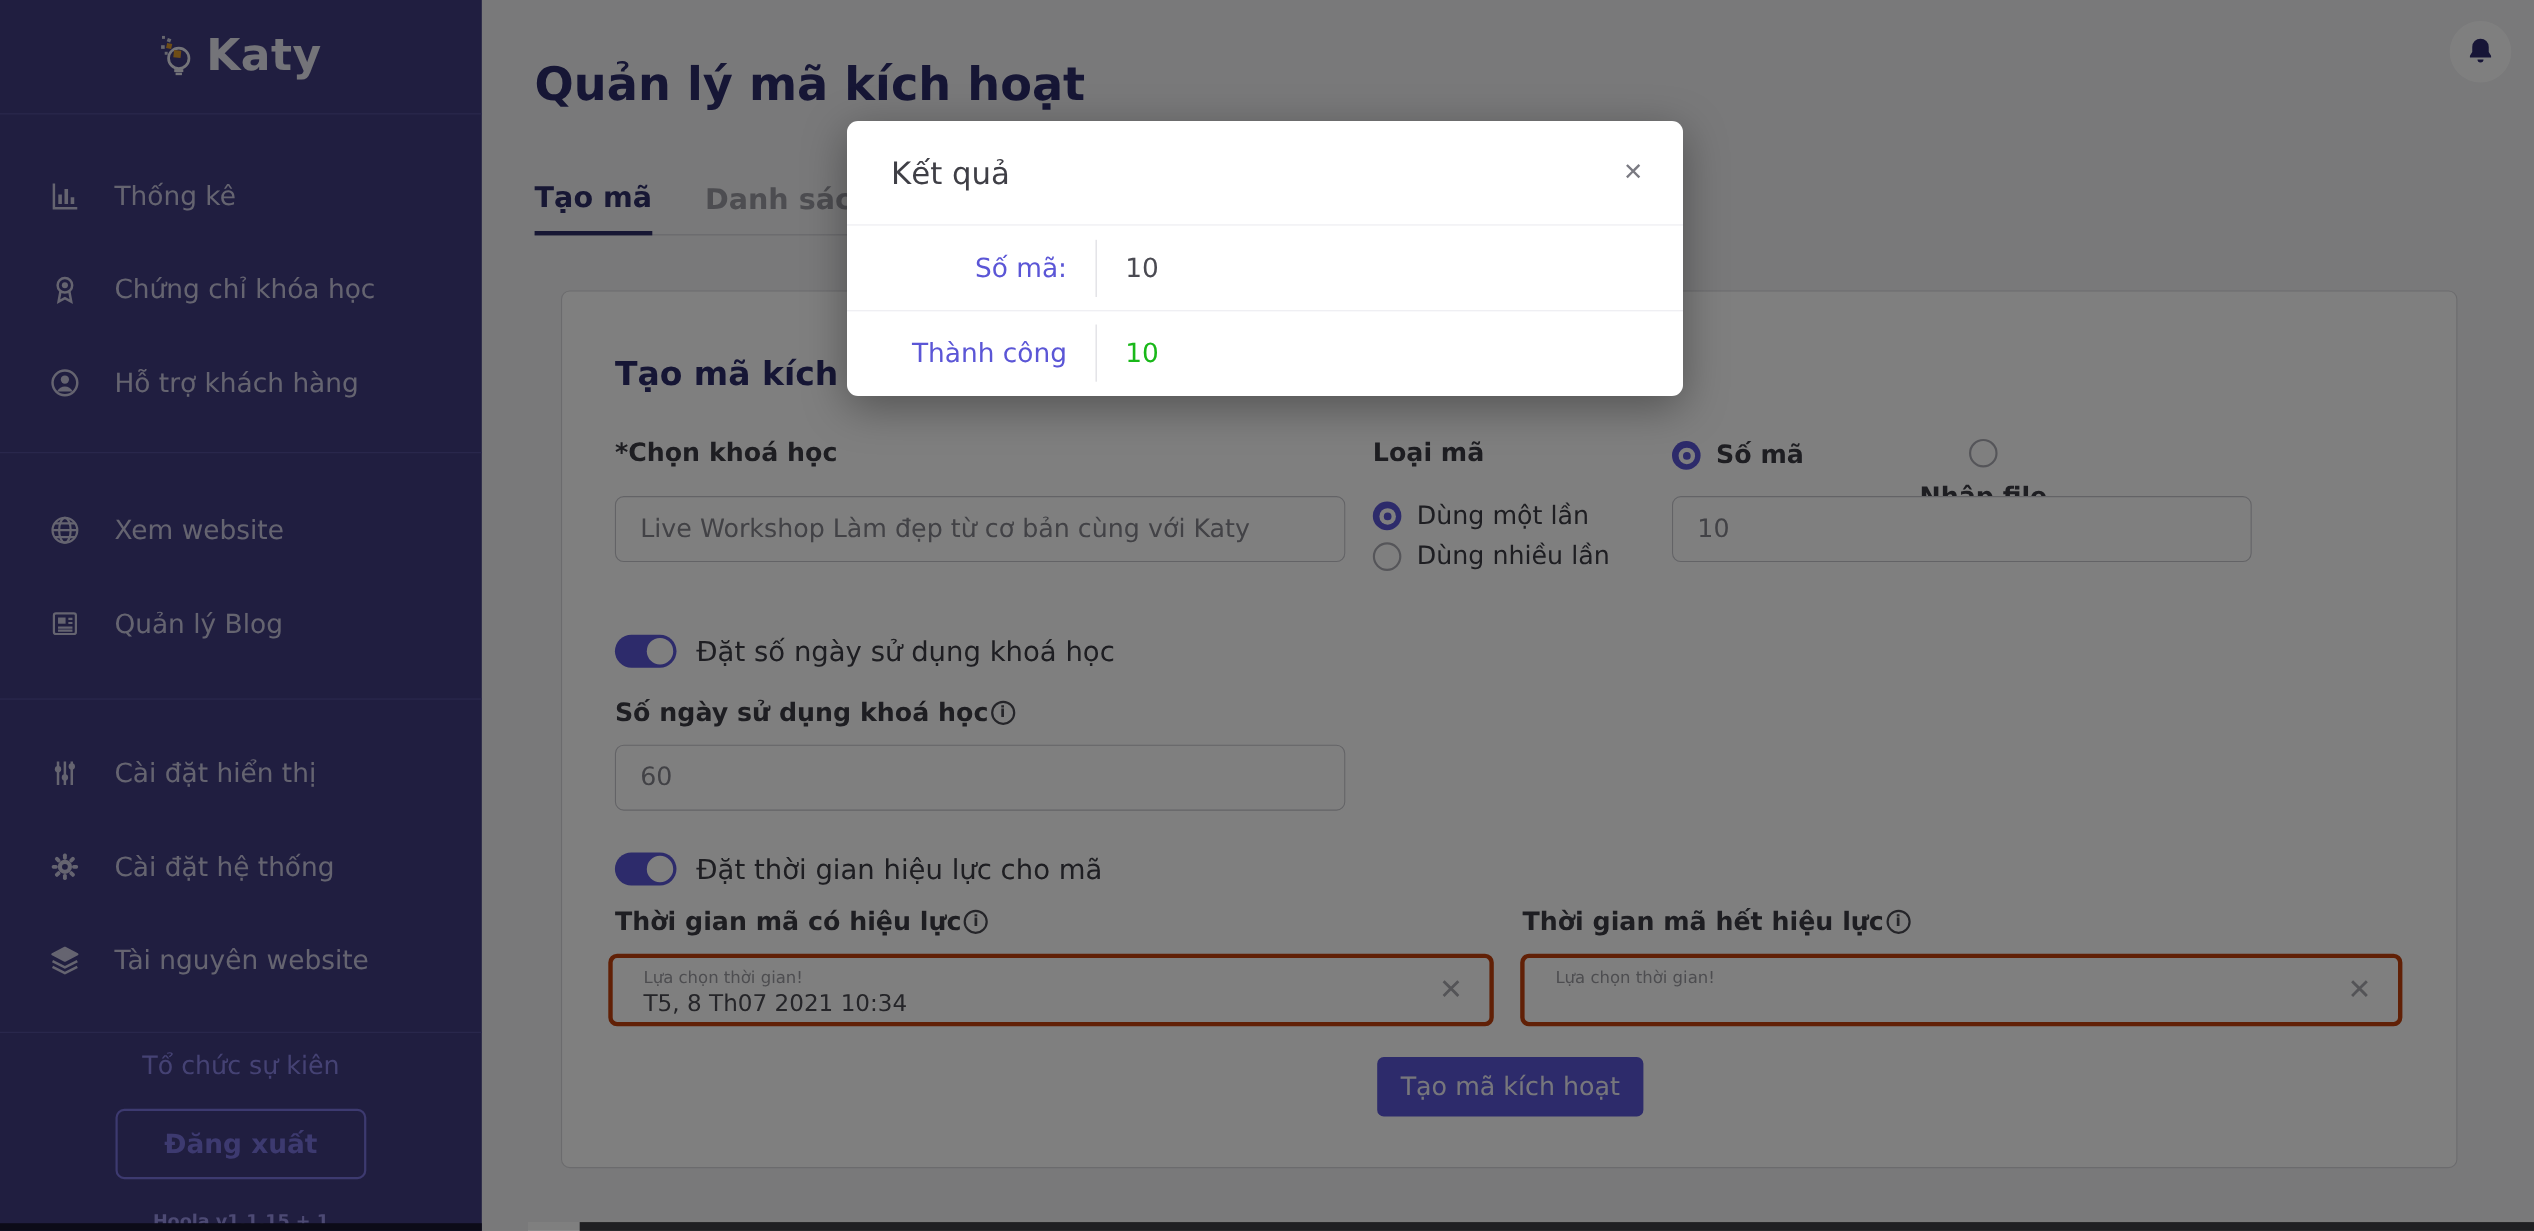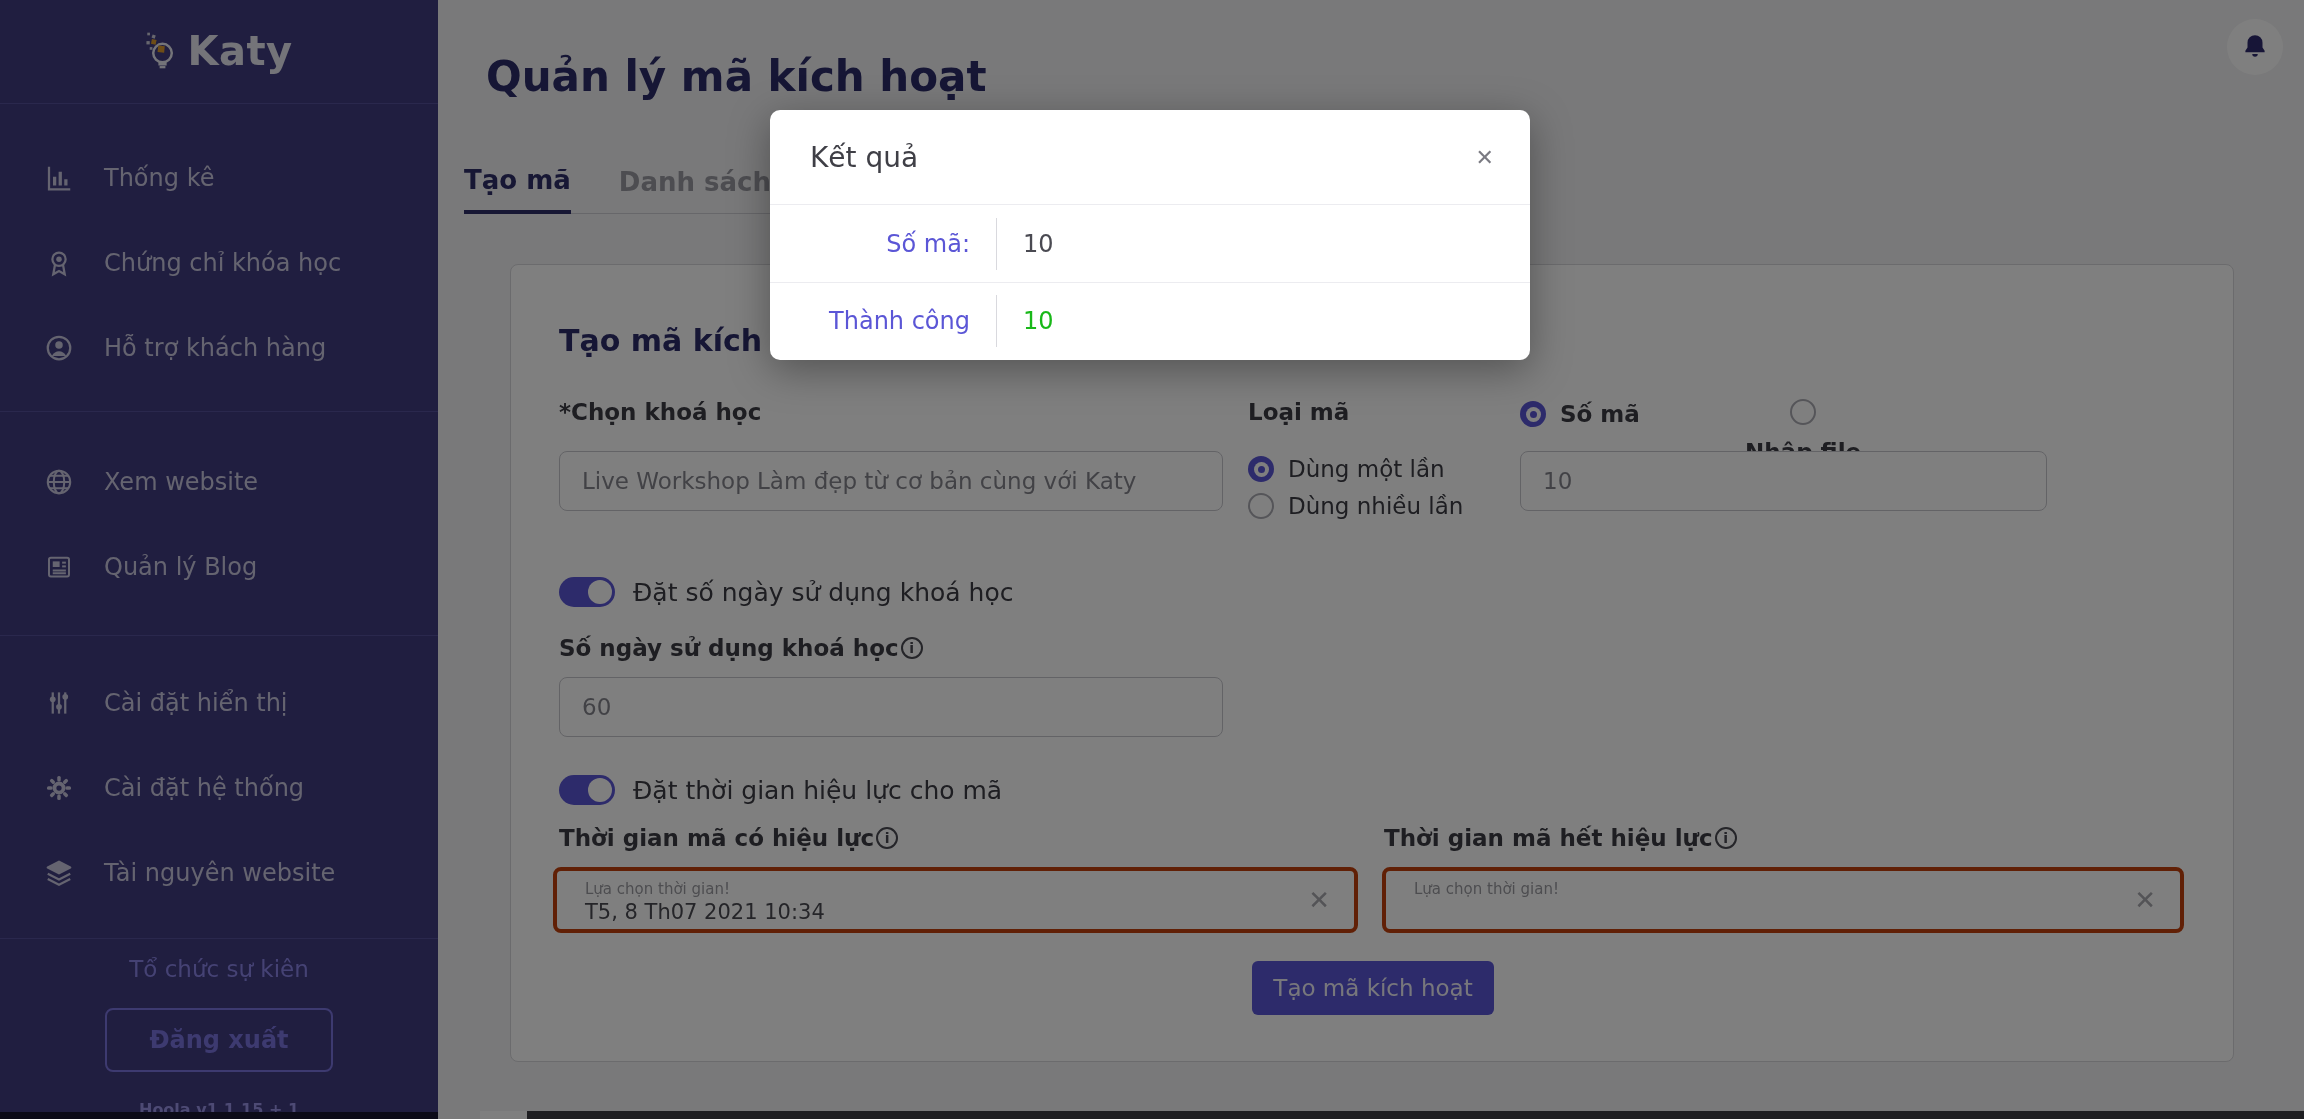--- a/index.html
+++ b/index.html
@@ -19,21 +19,21 @@
   .grp2{margin-top:28px;}
   .d2{margin-top:25px;}
   .grp3{margin-top:25px;}
   .d3{margin-top:22px;}
   .event-link{margin-top:12px;height:38px;display:flex;align-items:center;justify-content:center;font-size:23px;color:#8b85e8;cursor:pointer;}
   .logout-btn{margin:20px auto 0;width:228px;height:66px;border:2px solid #7b74e0;border-radius:8px;background:transparent;color:#7b74e0;font-size:24px;font-weight:bold;display:flex;align-items:center;justify-content:center;cursor:pointer;}
   .version{margin-top:28px;text-align:center;font-size:16px;font-weight:bold;color:#9a94e8;}
 
   
   .page-title{position:absolute;left:486px;top:52px;font-size:42px;font-weight:600;color:#2d2d6b;}
-  .tabbar{position:absolute;left:464px;top:150px;width:560px;height:64px;border-bottom:1px solid #cfcfd4;display:flex;gap:48px;}
+  .tabbar{position:absolute;left:486px;top:150px;width:560px;height:64px;border-bottom:1px solid #cfcfd4;display:flex;gap:48px;}
   .tab{font-size:26px;font-weight:bold;display:flex;align-items:center;height:64px;cursor:pointer;}
   .tab.active{color:#2e2e68;border-bottom:4px solid #2e2e68;}
   .tab.inactive{color:#9a9aa2;}
   .bell-btn{position:absolute;left:2227px;top:19px;width:56px;height:56px;border-radius:50%;background:#ffffff;display:flex;align-items:center;justify-content:center;cursor:pointer;}
 
   
   .card{position:absolute;left:510px;top:264px;width:1724px;height:798px;background:#fff;border:1px solid #d7d7db;border-radius:8px;}
   .card *{position:absolute;}
   .card-heading{left:48px;top:58px;font-size:30px;font-weight:bold;color:#2d2d6b;}
   .f-label{font-size:23px;font-weight:bold;color:#3c3c44;white-space:nowrap;}

